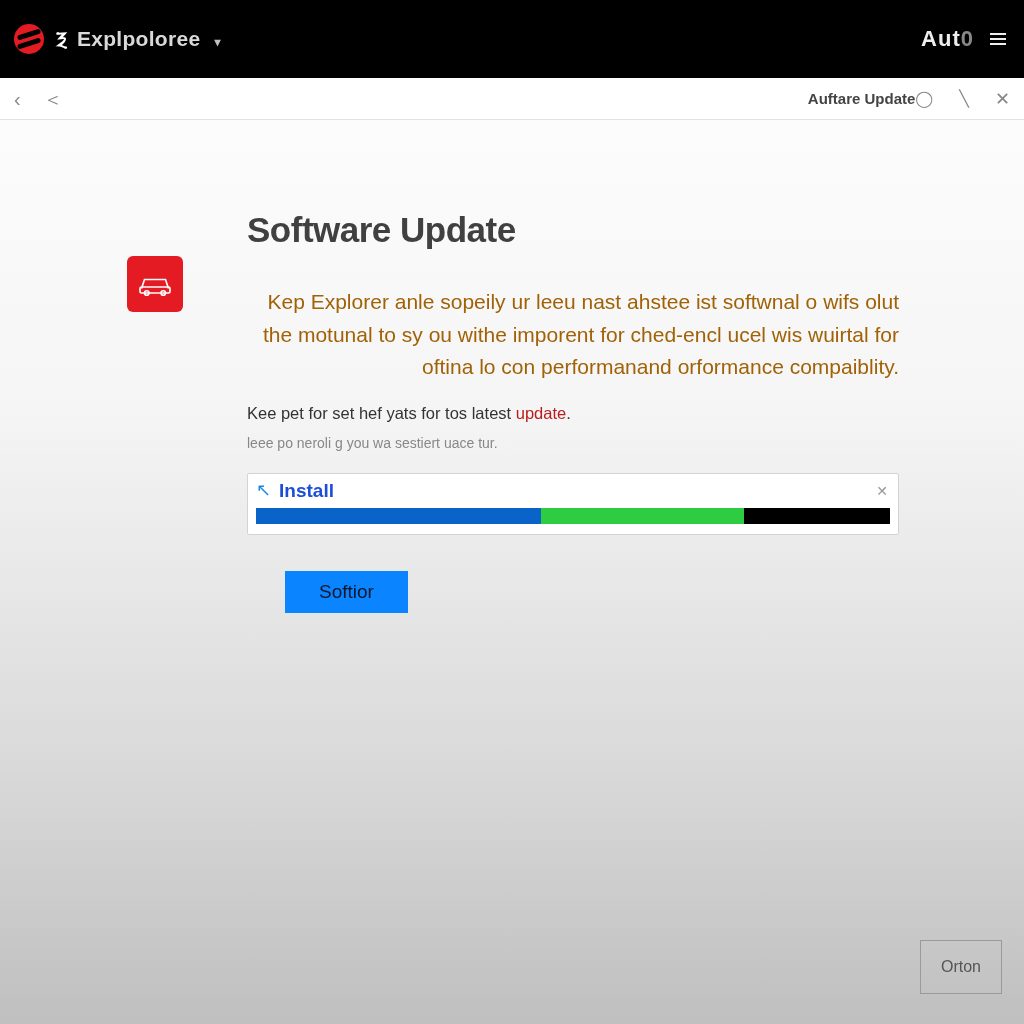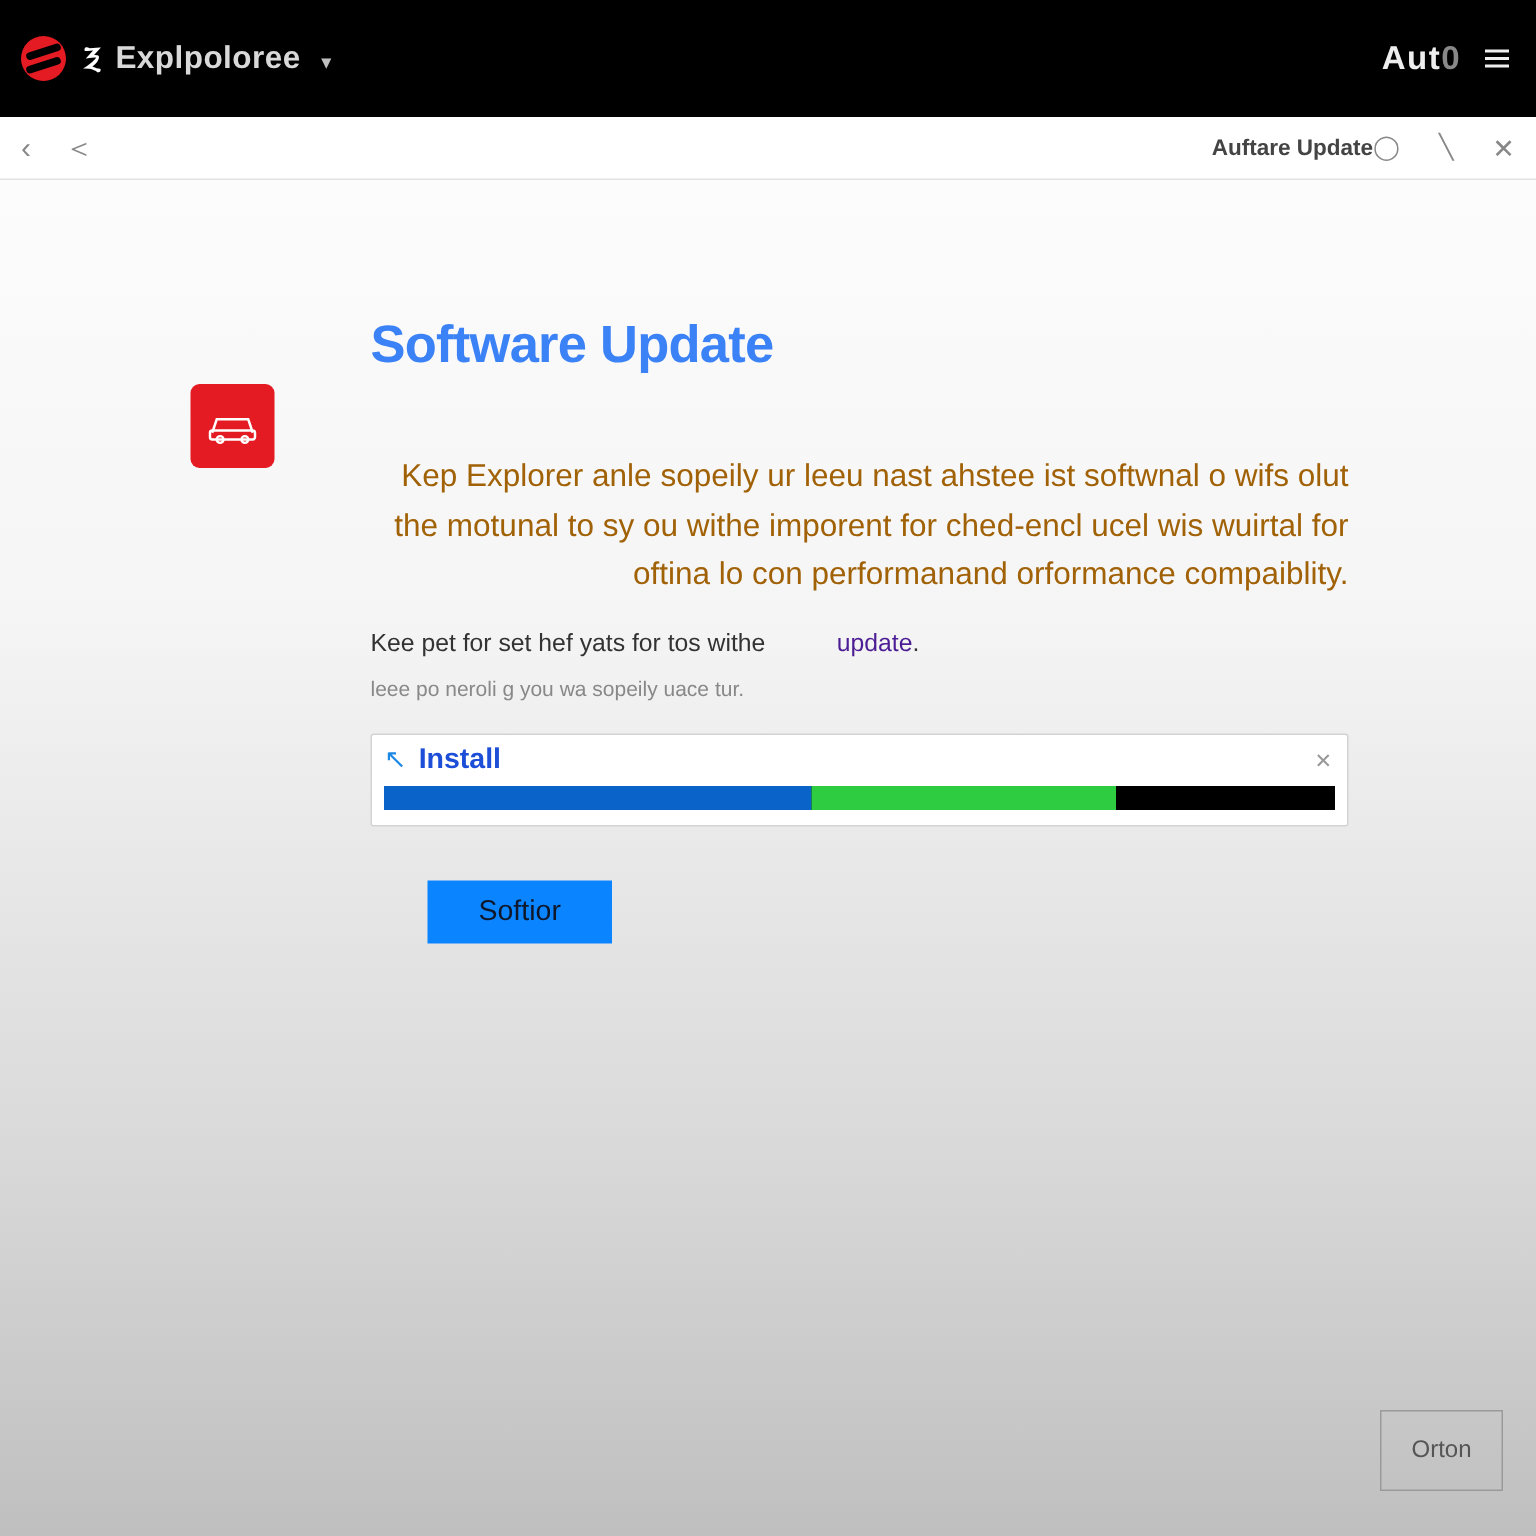--- a/index.html
+++ b/index.html
@@ -62,24 +62,24 @@
       justify-content: center;
     }
     .card { width: 770px; display: flex; }
     .card-icon {
       width: 56px; height: 56px; background: #e41b23; border-radius: 6px;
       display: flex; align-items: center; justify-content: center;
       margin-top: 46px; margin-right: 64px; flex-shrink: 0;
     }
     .card-icon svg { width: 36px; height: 26px; fill: none; stroke: #fff; stroke-width: 2.2; }
     .card-body { flex: 1; }
-    .card-title { font-size: 35px; font-weight: 800; color: #3b82f6; letter-spacing: -0.5px; margin-bottom: 52px; }
+    .card-title { font-size: 35px; font-weight: 800; color: #404040; letter-spacing: -0.5px; margin-bottom: 36px; }
     .card-desc { font-size: 21px; color: #a16207; line-height: 1.55; max-width: 720px; text-align: right; }
     .card-desc2-wrap { margin-top: 20px; font-size: 16.5px; color: #333; }
-    .card-desc2-link { color: #4c1d95; text-decoration: none; margin-left: 43px; }
+    .card-desc2-link { color: #b91c1c; text-decoration: none; }
     .card-desc3 { margin-top: 12px; font-size: 14px; color: #888; }
 
     
     .install-panel {
       margin-top: 22px;
       background: #fff;
       border: 1px solid #d3d3d3;
       border-radius: 2px;
       padding: 6px 8px 10px 8px;
       position: relative;
@@ -172,24 +172,24 @@
         <circle cx="13" cy="28" r="3"></circle>
         <circle cx="35" cy="28" r="3"></circle>
       </svg>
     </div>
     <div class="card-body">
       <h1 class="card-title">Software Update</h1>
 
       <p class="card-desc">Kep Explorer anle sopeily ur leeu nast ahstee ist softwnal o wifs olut the motunal to sy ou withe imporent for ched-encl ucel wis wuirtal for oftina lo con performanand orformance compaiblity.</p>
 
       <p class="card-desc2-wrap">
-        <span>Kee pet for set hef yats for tos withe </span><a href="#" class="card-desc2-link">update</a><span>.</span>
+        <span>Kee pet for set hef yats for tos latest </span><a href="#" class="card-desc2-link">update</a><span>.</span>
       </p>
 
-      <p class="card-desc3">leee po neroli g you wa sopeily uace tur.</p>
+      <p class="card-desc3">leee po neroli g you wa sestiert uace tur.</p>
 
       
       <div class="install-panel">
         <div class="install-header">
           <span class="install-arrow-icon">↖</span>
           <span class="install-label">Install</span>
           <span class="install-close">✕</span>
         </div>
         <div class="install-bar">
           <div class="seg-blue" style="width:45%"></div>

